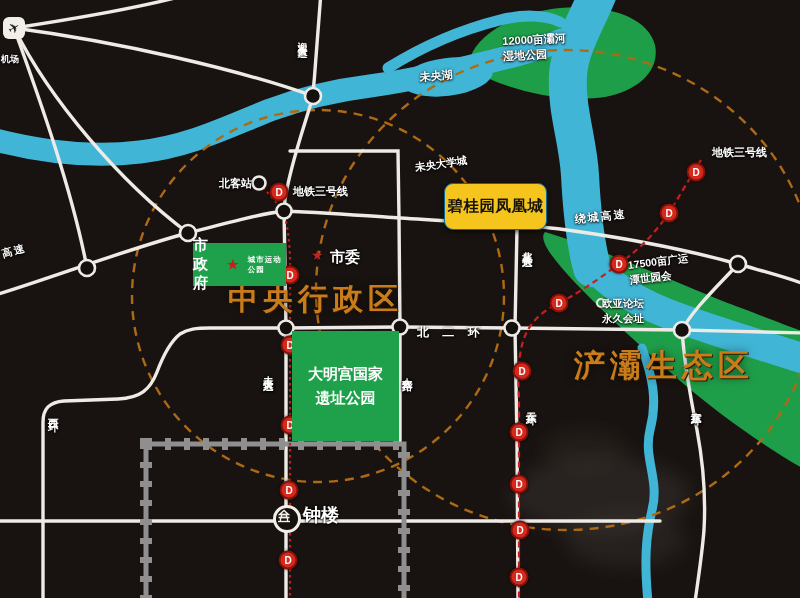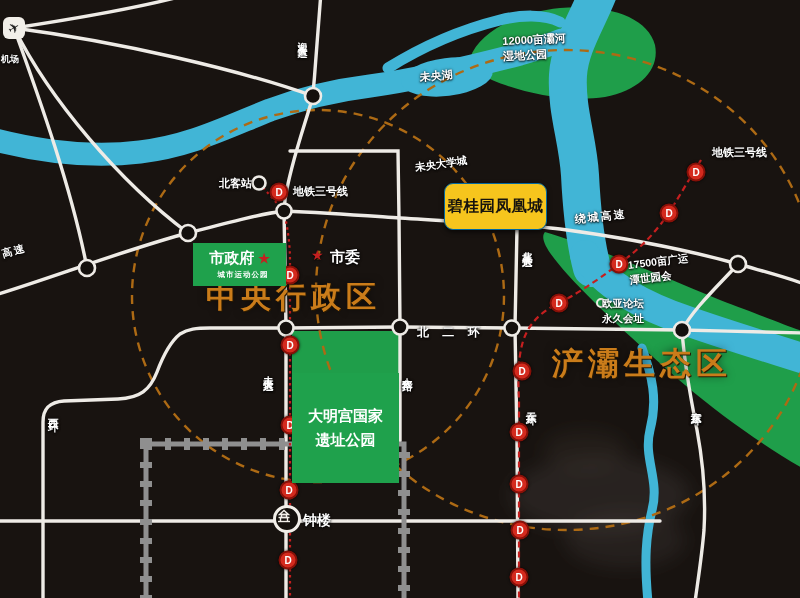--- a/index.html
+++ b/index.html
@@ -3,36 +3,36 @@
 <meta charset="utf-8">
 <style>
   html,body{margin:0;padding:0;background:#000;}
   .stage{position:relative;width:800px;height:598px;background:#181310;overflow:hidden;
          font-family:"Liberation Sans",sans-serif;}
   svg{position:absolute;left:0;top:0;}
   .layer{position:absolute;left:0;top:0;width:800px;height:598px;pointer-events:none;}
   .lbl{position:absolute;color:#fff;font-weight:bold;white-space:pre-line;line-height:1.4;
        text-shadow:0 1px 2px rgba(0,0,0,.95),0 0 3px rgba(0,0,0,.7);transform-origin:left top;}
   .lbl.v{writing-mode:vertical-rl;text-orientation:upright;letter-spacing:2px;}
-  .lbl.zone{color:#ca7c1a;font-family:Liberation Mono, monospace;white-space:nowrap;
-       text-shadow:1px 1px 0 #2a1a03,0 0 8px rgba(0,0,0,.6);}
+  .lbl.zone{color:#ca7c1a;font-family:Liberation Serif, serif;white-space:nowrap;
+       text-shadow:1px 1px 0 #2a1a03,0 0 8px rgba(0,0,0,.6);margin-left:22px;}
   .dmark{position:absolute;width:15px;height:15px;border-radius:50%;background:#d42a1e;
        border:2px solid #871008;color:#fff;font-size:10px;font-weight:bold;display:flex;
        align-items:center;justify-content:center;transform:translate(-50%,-50%);line-height:1;
        box-shadow:0 0 3px rgba(0,0,0,.8);}
   .box{position:absolute;display:flex;align-items:center;justify-content:center;font-weight:bold;}
   #project-box{left:444px;top:183px;width:101px;height:45px;background:#f6c51d;color:#16130e;
        border-radius:9px;font-size:15.5px;letter-spacing:.5px;border:1px solid #0369a1;
        box-shadow:0 2px 5px rgba(0,0,0,.65);}
-  #gov-box{left:193px;top:243px;width:93px;height:43px;background:#1fa14c;flex-direction:column;
+  #gov-box{left:193px;top:243px;width:93px;height:43px;background:#1fa14c;flex-direction:row;
        color:#fff;gap:2px;}
   #gov-box .row{display:flex;align-items:center;gap:4px;font-size:15px;}
   #gov-box .sub{font-size:7.5px;font-weight:bold;letter-spacing:1px;padding-left:7px;}
   #dmg-box{left:292px;top:331px;width:107px;height:110px;background:#1fa14c;color:#fff;
-       text-align:center;font-size:15px;line-height:1.6;white-space:pre-line;margin-top:42px;}
+       text-align:center;font-size:15px;line-height:1.6;white-space:pre-line;}
   .star{color:#c42020;font-size:13px;line-height:1;}
   #committee-star{position:absolute;left:311px;top:248px;font-size:14px;
        text-shadow:0 1px 2px #000;}
   #airport-icon{position:absolute;left:3px;top:17px;width:22px;height:22px;background:#f2efe9;
        border-radius:6px;display:flex;align-items:center;justify-content:center;}
   #airport-icon span{font-size:14px;color:#1c1c1c;transform:rotate(-30deg);line-height:1;}
   #bell-tower-icon{position:absolute;left:273px;top:505px;width:28px;height:28px;border-radius:50%;
        background:#15110d;border:3px solid #f2efe9;box-sizing:border-box;display:flex;
        align-items:center;justify-content:center;}
 </style>
@@ -131,21 +131,21 @@
       <div class="lbl" style="left: 417px; top: 324px; font-size: 12px; letter-spacing: 5px;">北 二 环</div>
       <div class="lbl v" style="left: 261px; top: 367px; font-size: 10.5px;">未央大道</div>
       <div class="lbl v" style="left: 400px; top: 369px; font-size: 10.5px;">太华路</div>
       <div class="lbl" style="left: 627px; top: 258px; font-size: 10.5px; transform: rotate(-7deg);">17500亩广运
 潭世园会</div>
       <div class="lbl" style="left: 602px; top: 296px; font-size: 10.5px;">欧亚论坛
 永久会址</div>
       <div class="lbl v" style="left: 46px; top: 410px; font-size: 10.5px;">西二环</div>
       <div class="lbl v" style="left: 524px; top: 403px; font-size: 10.5px;">东二环</div>
       <div class="lbl v" style="left: 689px; top: 403px; font-size: 10.5px;">东三环</div>
-      <div class="lbl" style="left: 303px; top: 503px; font-size: 14px; margin-top: 8px;">钟楼</div>
+      <div class="lbl" style="left: 303px; top: 503px; font-size: 18px;">钟楼</div>
       <div class="lbl zone" style="left: 206px; top: 278px; font-size: 30px; letter-spacing: 5px;">中央行政区</div>
       <div class="lbl zone" style="left: 552px; top: 344px; font-size: 31px; letter-spacing: 5px;">浐灞生态区</div>
     </div>
 
   <div class="layer" id="markers-layer">
       <span class="dmark" style="left: 279px; top: 192px;">D</span>
       <span class="dmark" style="left: 290px; top: 275px;">D</span>
       <span class="dmark" style="left: 290px; top: 345px;">D</span>
       <span class="dmark" style="left: 290px; top: 425px;">D</span>
       <span class="dmark" style="left: 289px; top: 490px;">D</span>

